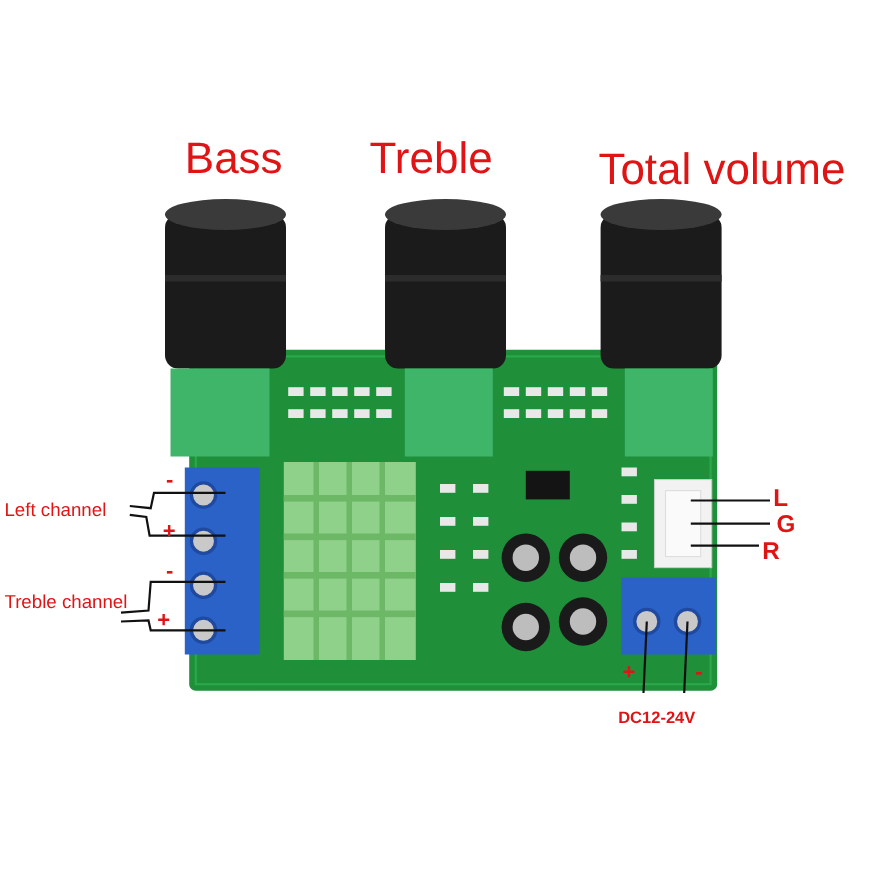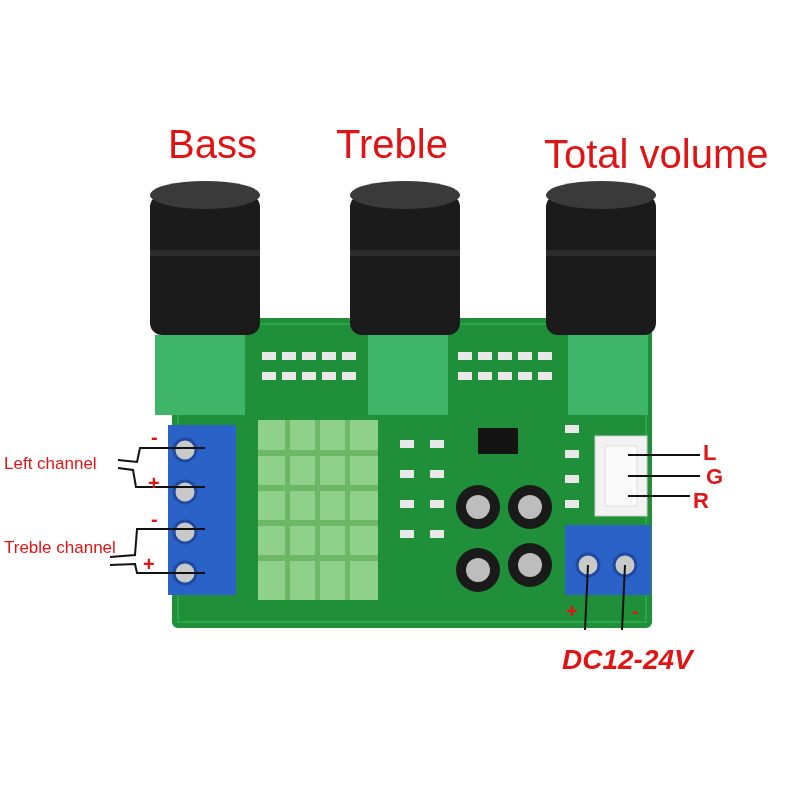--- a/index.html
+++ b/index.html
@@ -2,21 +2,21 @@
 <html><head>
 <meta charset="utf-8">
 <style>
   html,body{margin:0;padding:0;background:#fff;}
   body{width:800px;height:800px;position:relative;overflow:hidden;font-family:"Liberation Sans",sans-serif;}
   .lbl{position:absolute;color:#e01414;white-space:nowrap;}
   .big{font-size:40px;}
   .mid{font-size:17px;}
   .sym{font-size:20px;font-weight:bold;}
   .rgb{font-size:22px;font-weight:bold;}
-  .dc{font-size:28px;font-weight:bold;font-style:italic;}
+  .dc{font-size:15px;font-weight:bold;}
   .abs{position:absolute;}
 </style>
 </head>
 <body>
 
 <div class="lbl big" style="left:168px;top:122px;">Bass</div>
 <div class="lbl big" style="left:336px;top:122px;text-align:right;">Treble</div>
 <div class="lbl big" style="left:498px;top:132px;margin-left:46px;">Total volume</div>
 
 <svg class="abs" style="left:0;top:0" width="800" height="800" viewBox="0 0 800 800">

